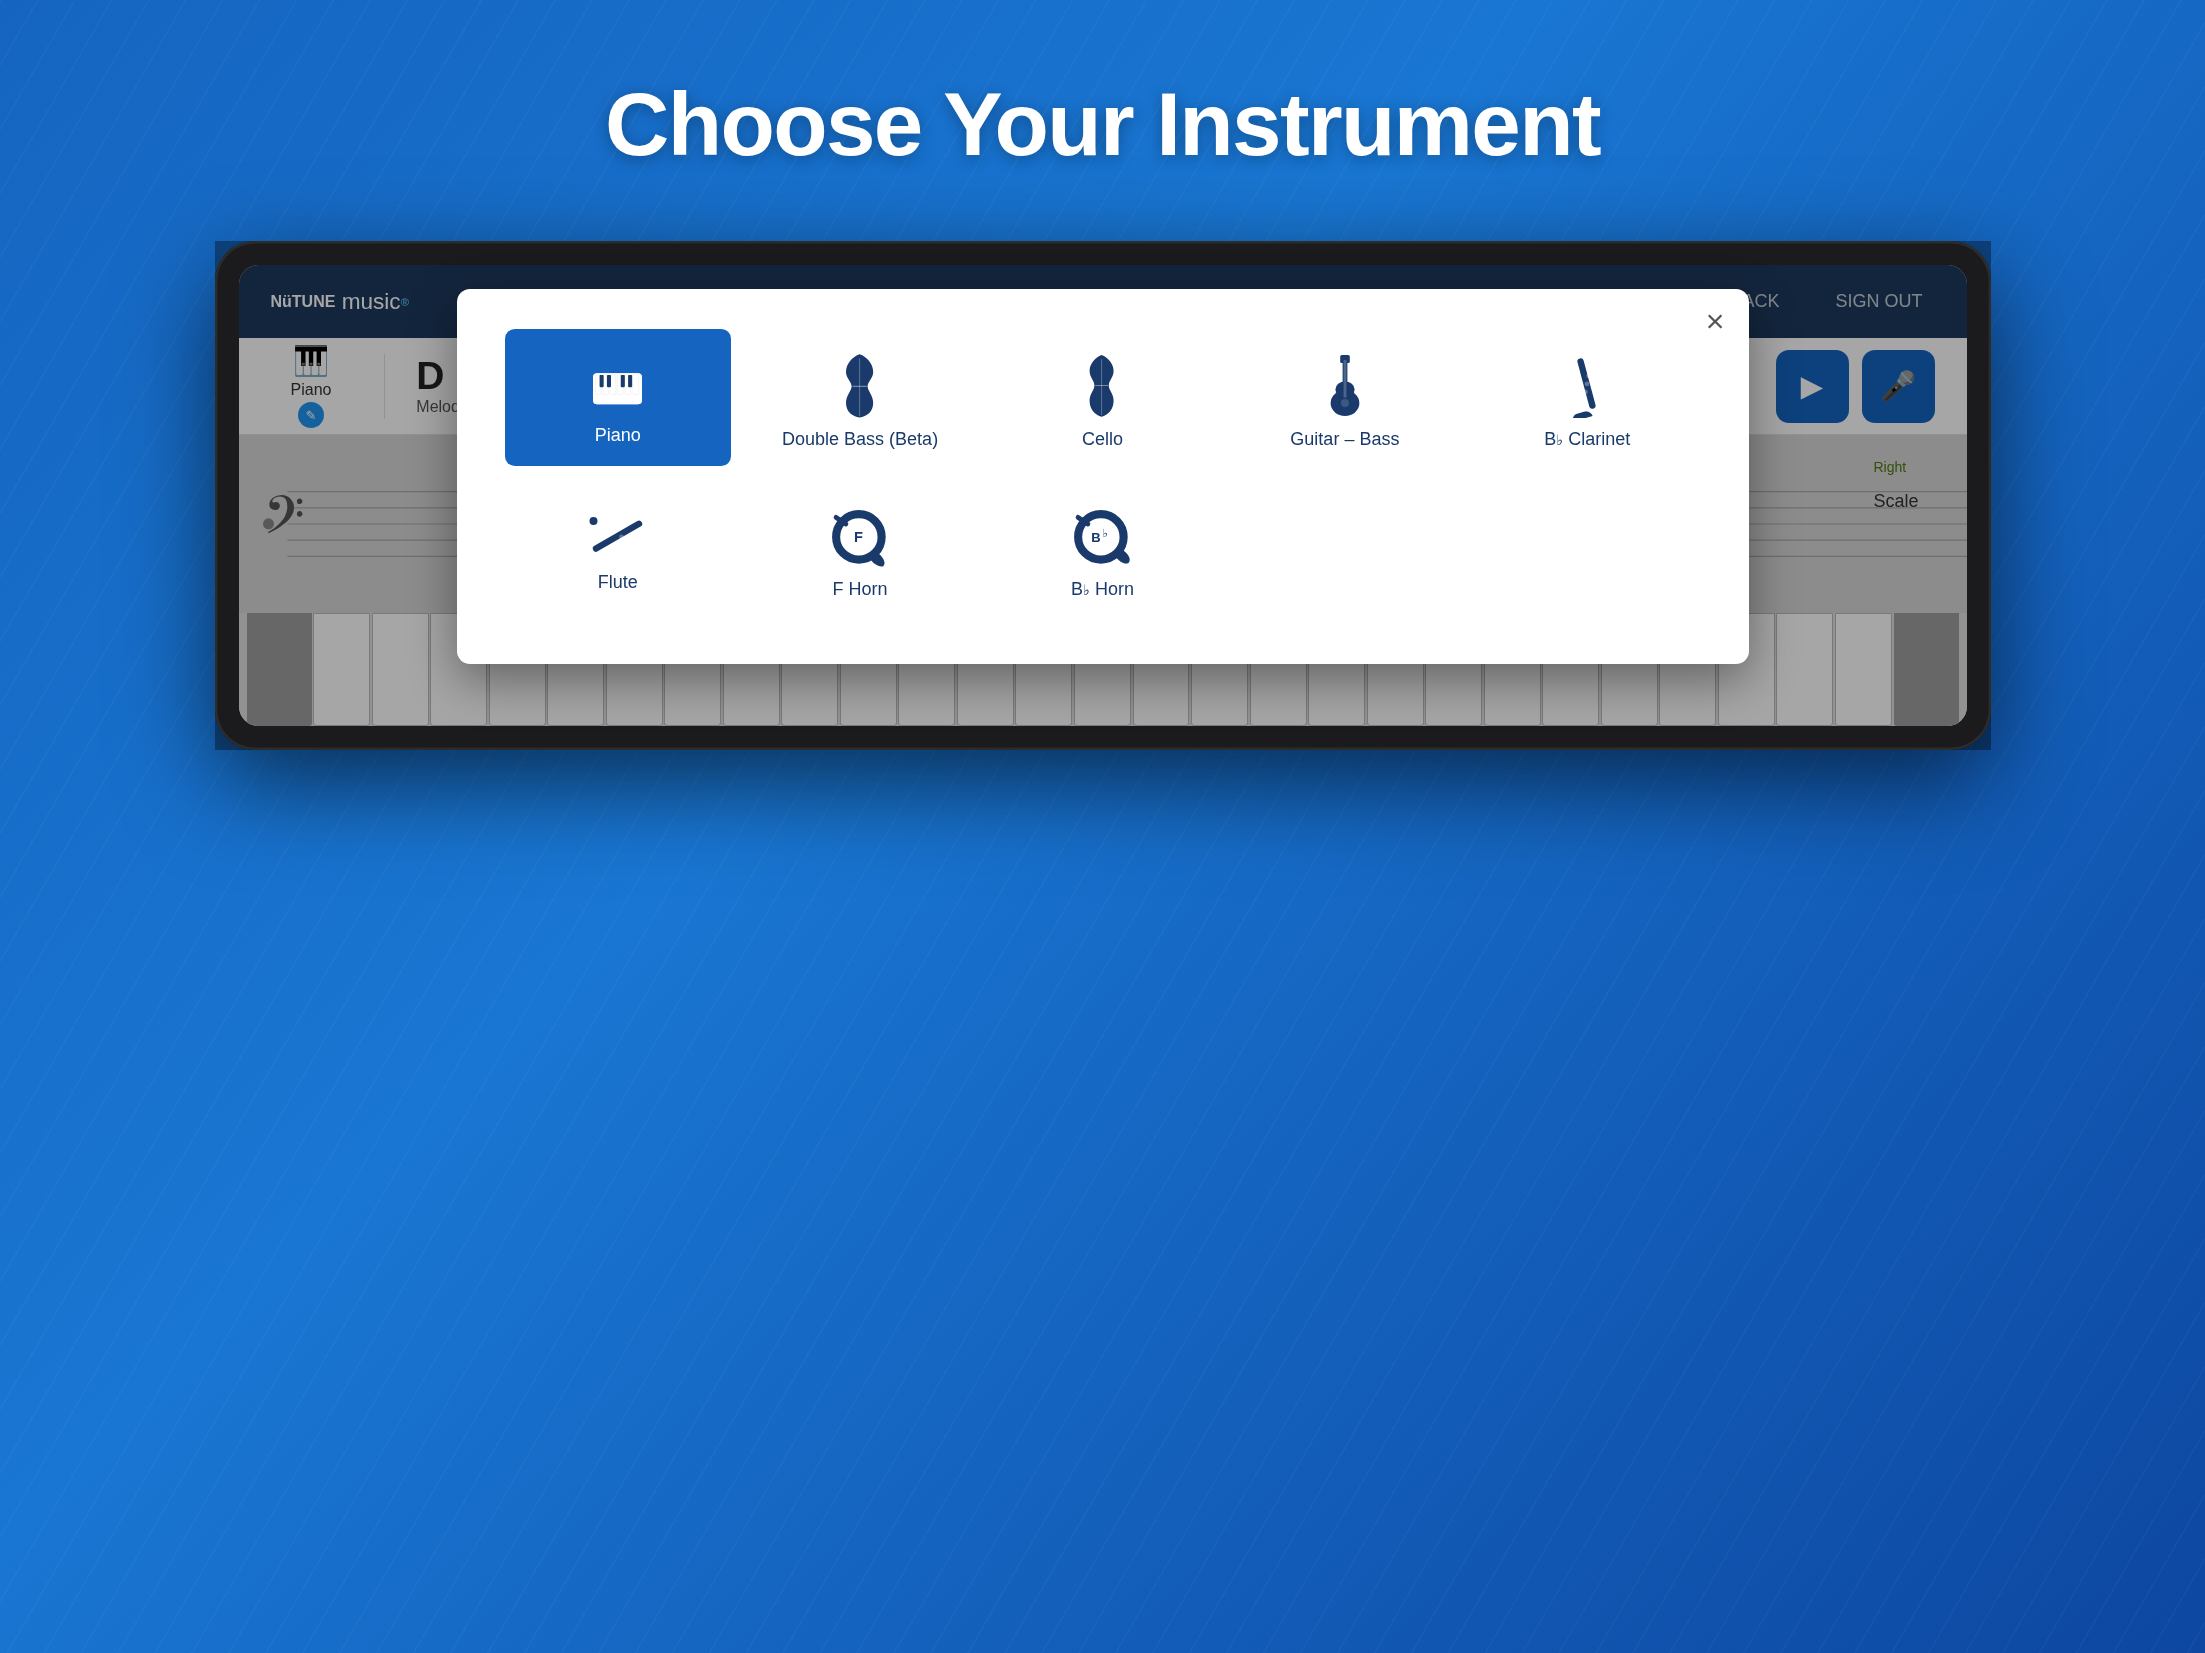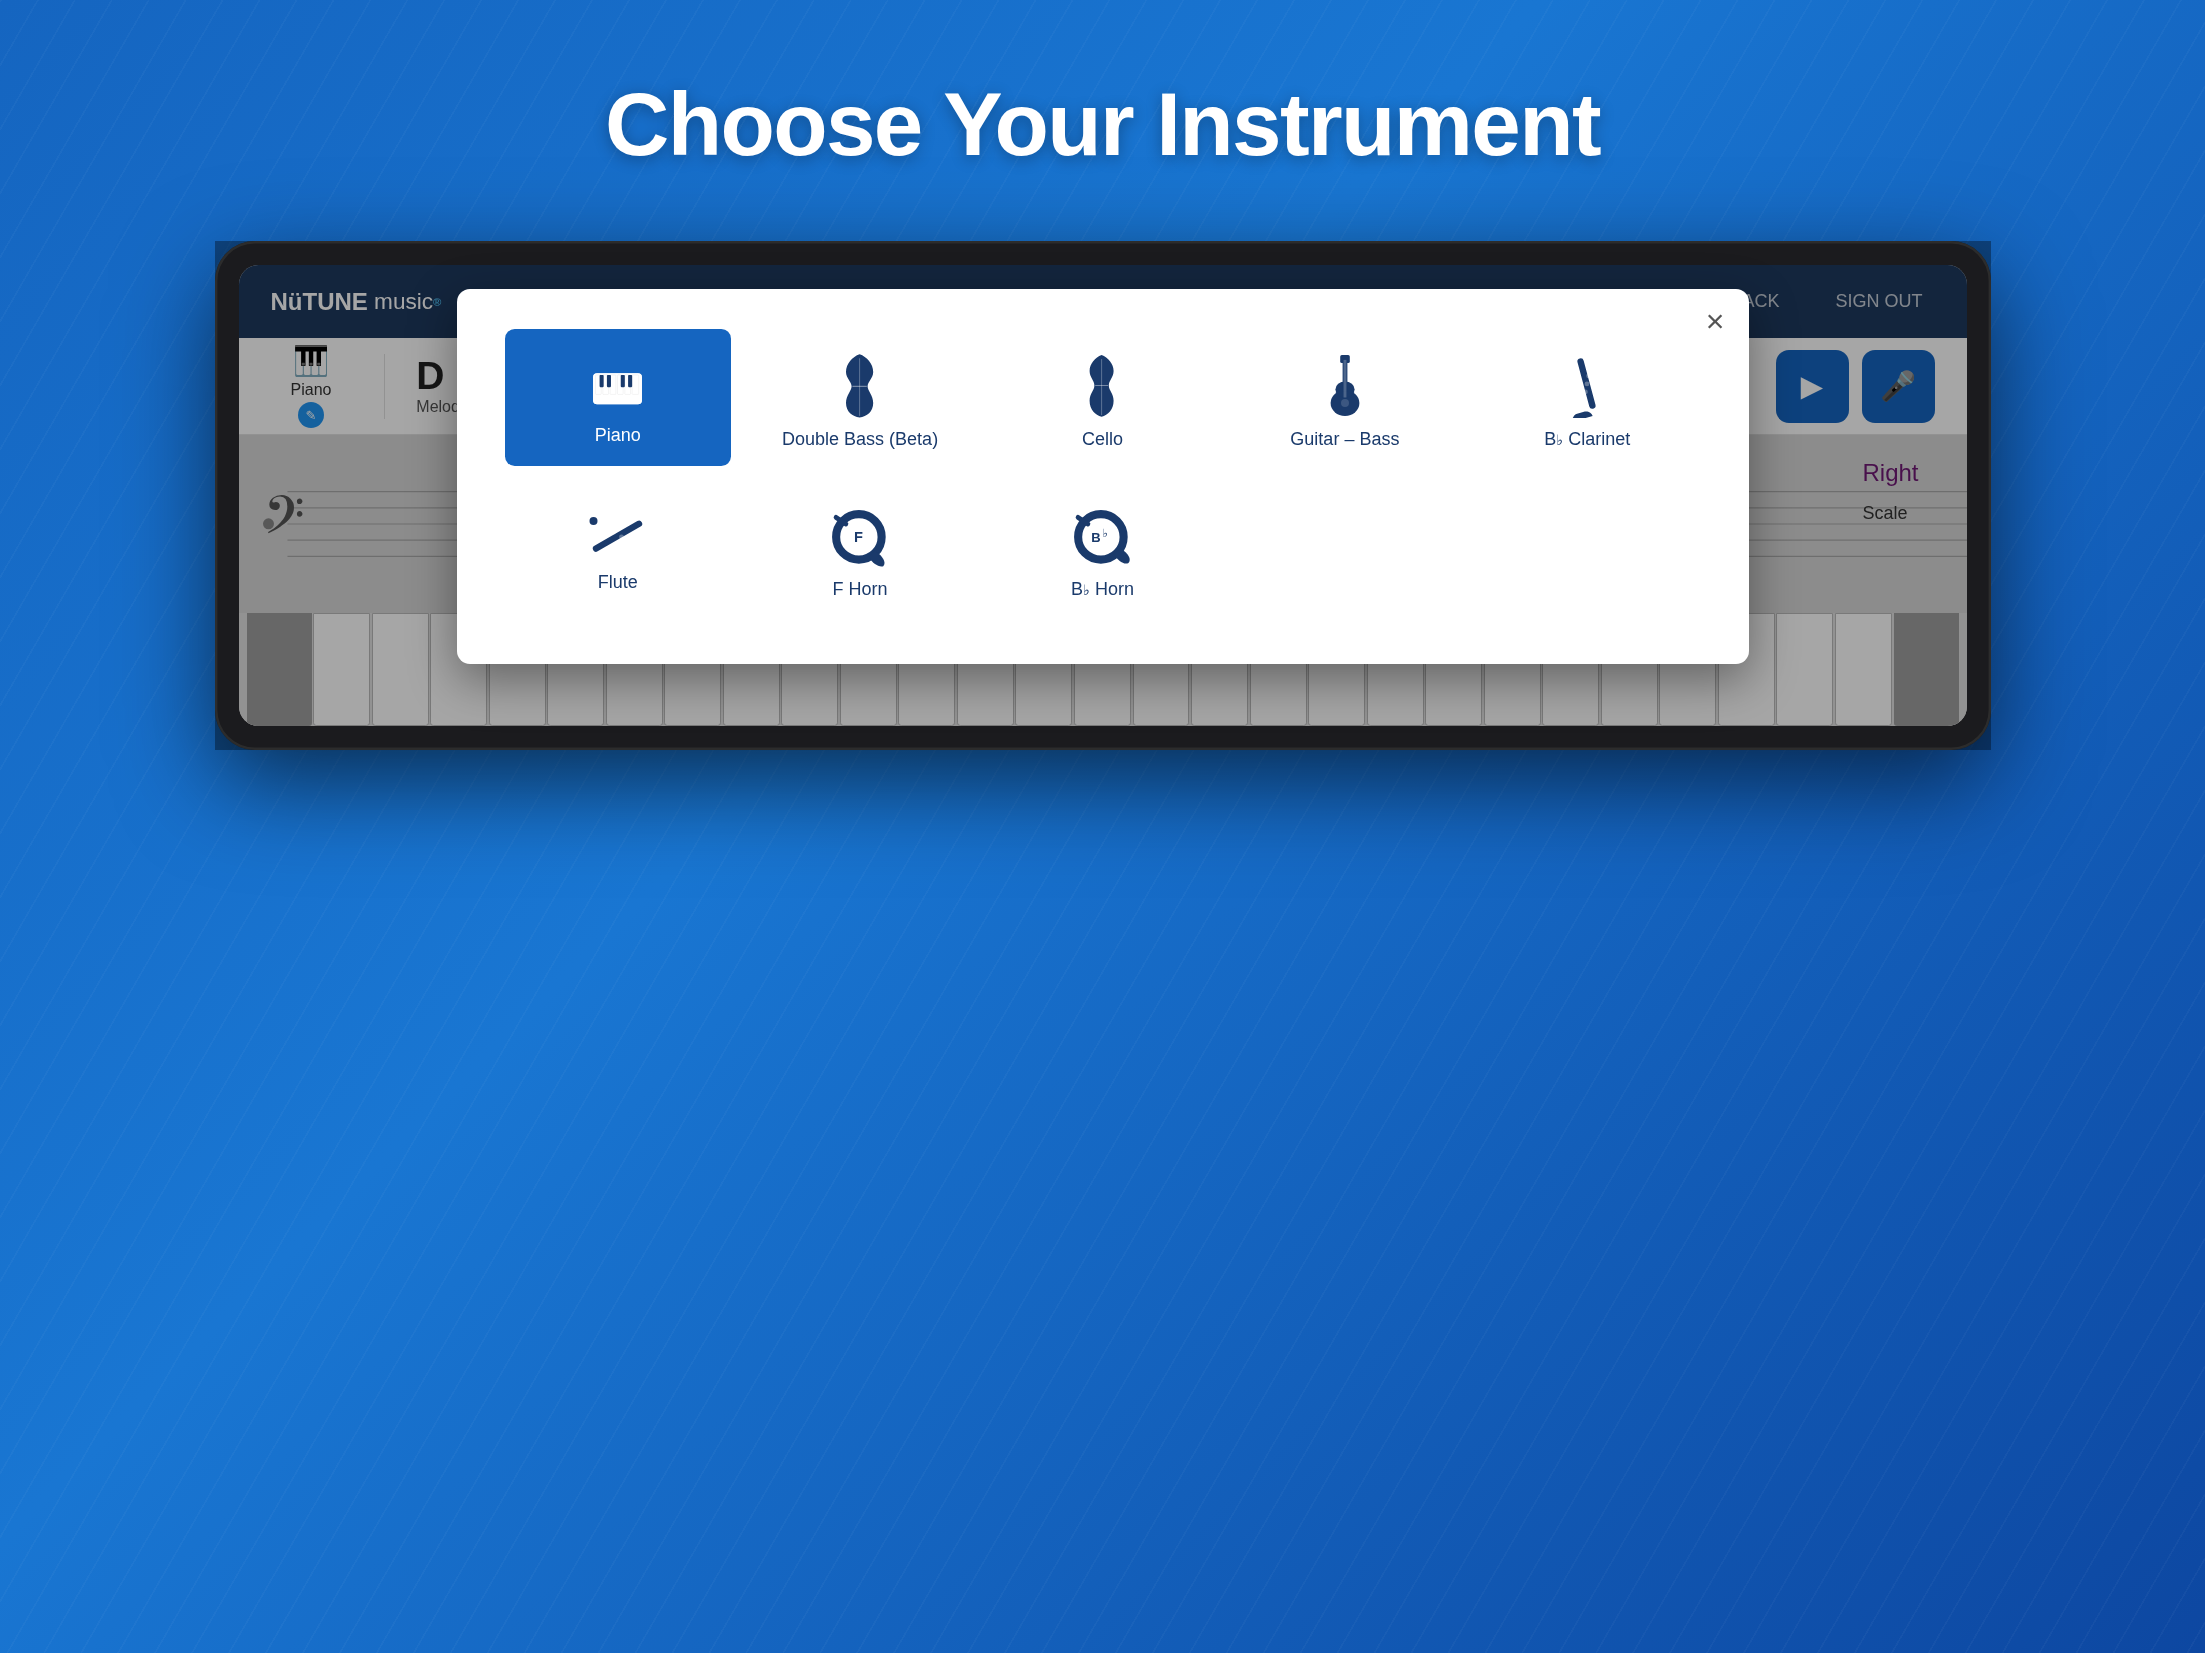--- a/index.html
+++ b/index.html
@@ -351,21 +351,21 @@
 <div class="bg-stripes"></div>
 
 <h1 class="page-title">Choose Your Instrument</h1>
 
 <div class="tablet-wrapper">
   <div class="tablet-frame">
     <div class="tablet-screen">
 
       <nav class="nav-bar">
         <div class="logo">
-          <span style="font-weight:900;font-size:24px;">NüTUNE</span>
+          <span style="font-weight:900;font-size:16px;">NüTUNE</span>
           <span style="font-weight:300;font-size:22.6px;">&nbsp;music</span>
           <span style="font-size:11.3px;color:#4db6e8;vertical-align:super;">®</span>
         </div>
 
         <div class="nav-links">
           <div class="nav-link active">Practice</div>
           <div class="nav-link" style="line-height:1.2;">
               <span>My Recordings</span>
             </div>
           <div class="nav-link" style="line-height:1.2;">
@@ -439,21 +439,21 @@
           <line x1="60" y1="90" x2="2200" y2="90" stroke="#aaa" stroke-width="1.5"></line>
           <line x1="60" y1="110" x2="2200" y2="110" stroke="#aaa" stroke-width="1.5"></line>
           <line x1="60" y1="130" x2="2200" y2="130" stroke="#aaa" stroke-width="1.5"></line>
           <line x1="60" y1="150" x2="2200" y2="150" stroke="#aaa" stroke-width="1.5"></line>
           <text x="30" y="135" font-size="80" fill="#555" font-family="serif">𝄢</text>
         </svg>
 
         <div style="position:absolute;left:24px;top:50%;width:11.3px;height:11.3px;background:#888;border-radius:50%;transform:translateY(-50%);"></div>
 
         <div style="position:absolute;right:48px;top:24px;display:flex;flex-direction:column;gap:16px;">
-          <div style="font-size:24px;color:#701a75;">Right</div>
+          <div style="font-size:14px;color:#4d7c0f;">Right</div>
           <div style="font-size:18px;color:#333;">Scale</div>
         </div>
       </div>
 
       <div style="height:113px;background:#e0e0e0;display:flex;overflow:hidden;padding:0 8px;">
 
         <div style="display:flex;width:100%;gap:1.6px;">
 
           <div style="width:65px;background:#9e9e9e;border-radius:0 0 3.2px 3.2px;flex-shrink:0;"></div>
 

